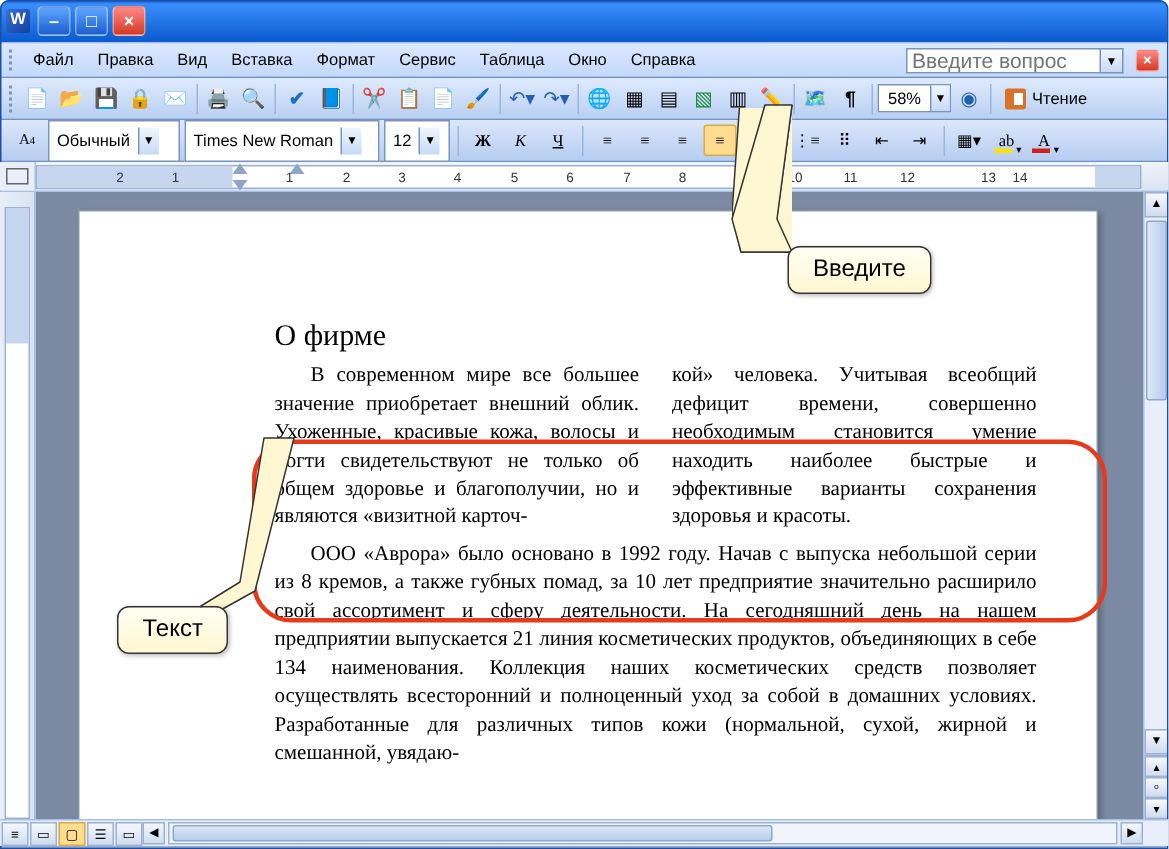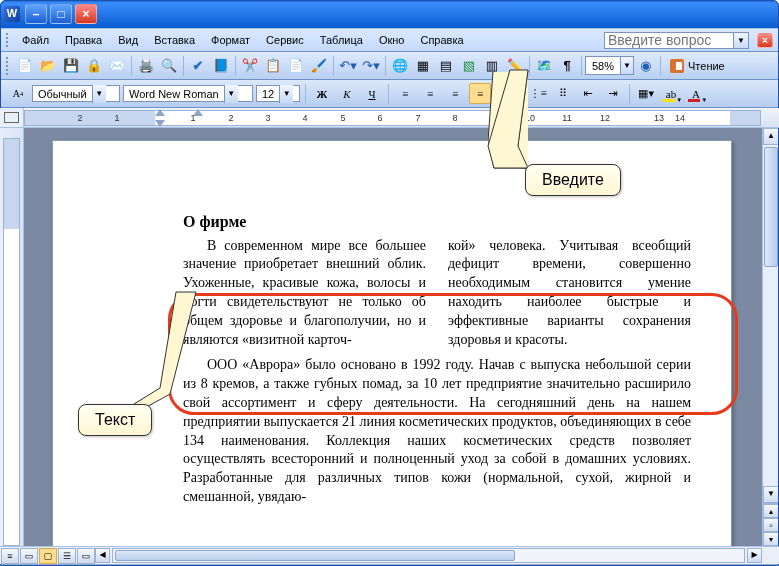--- a/index.html
+++ b/index.html
@@ -124,21 +124,21 @@
     height: 28px;
     display: flex;
     align-items: center;
     padding: 0 4px;
     gap: 3px;
   }
   .combo {
     display: flex; align-items: center;
     background: #fff;
     border: 1px solid #7a94bd;
-    height: 17px;
+    height: 28px;
     font-size: 11px;
   }
   .combo span { padding: 0 5px; white-space: nowrap; }
   .combo .dd { width: 14px; background: linear-gradient(to bottom,#f0f6ff,#c7daf5); text-align:center; font-size:8px; line-height:18px; border-left:1px solid #7a94bd;}
   .fbtn {
     width: 22px; height: 21px;
     display: flex; align-items:center; justify-content:center;
     font-family: "Times New Roman", serif;
     border-radius: 2px;
   }
@@ -202,21 +202,21 @@
     width: 680px; height: 520px;
     background: #fff;
     border: 1px solid #8898ad;
     box-shadow: 2px 2px 4px rgba(0,0,0,0.25);
     padding: 70px 40px 20px 130px;
     font-family: "Times New Roman", serif;
     font-size: 14px;
     color: #000;
     line-height: 1.35;
   }
-  .page h3 { font-size:16px; font-weight:bold; margin:0 0 4px 0;}
+  .page h3 { font-size:20px; font-weight:normal; margin:0 0 4px 0;}
   .columns {
     display: flex;
     gap: 22px;
     text-align: justify;
     margin-bottom: 6px;
   }
   .columns .col { flex:1; }
   .body-rest { text-align: justify; }
   
   .highlight-box {
@@ -366,21 +366,21 @@
 </div>
 
 <div class="fmttoolbar">
   <div class="handle"></div>
   <div class="fbtn" style="font-family:Tahoma;font-size:10px;">A<span style="font-size:7px;">4</span></div>
   <div class="combo" style="width:88px;">
     <span>Обычный</span>
     <div class="dd">▼</div>
   </div>
   <div class="combo" style="width:130px;">
-    <span>Word New Roman</span>
+    <span>Times New Roman</span>
     <div class="dd">▼</div>
   </div>
   <div class="combo" style="width:44px;">
     <span>12</span>
     <div class="dd">▼</div>
   </div>
   <div class="sep"></div>
   <div class="fbtn" style="font-weight:bold;">Ж</div>
   <div class="fbtn" style="font-style:italic;">К</div>
   <div class="fbtn" style="text-decoration:underline;">Ч</div>

